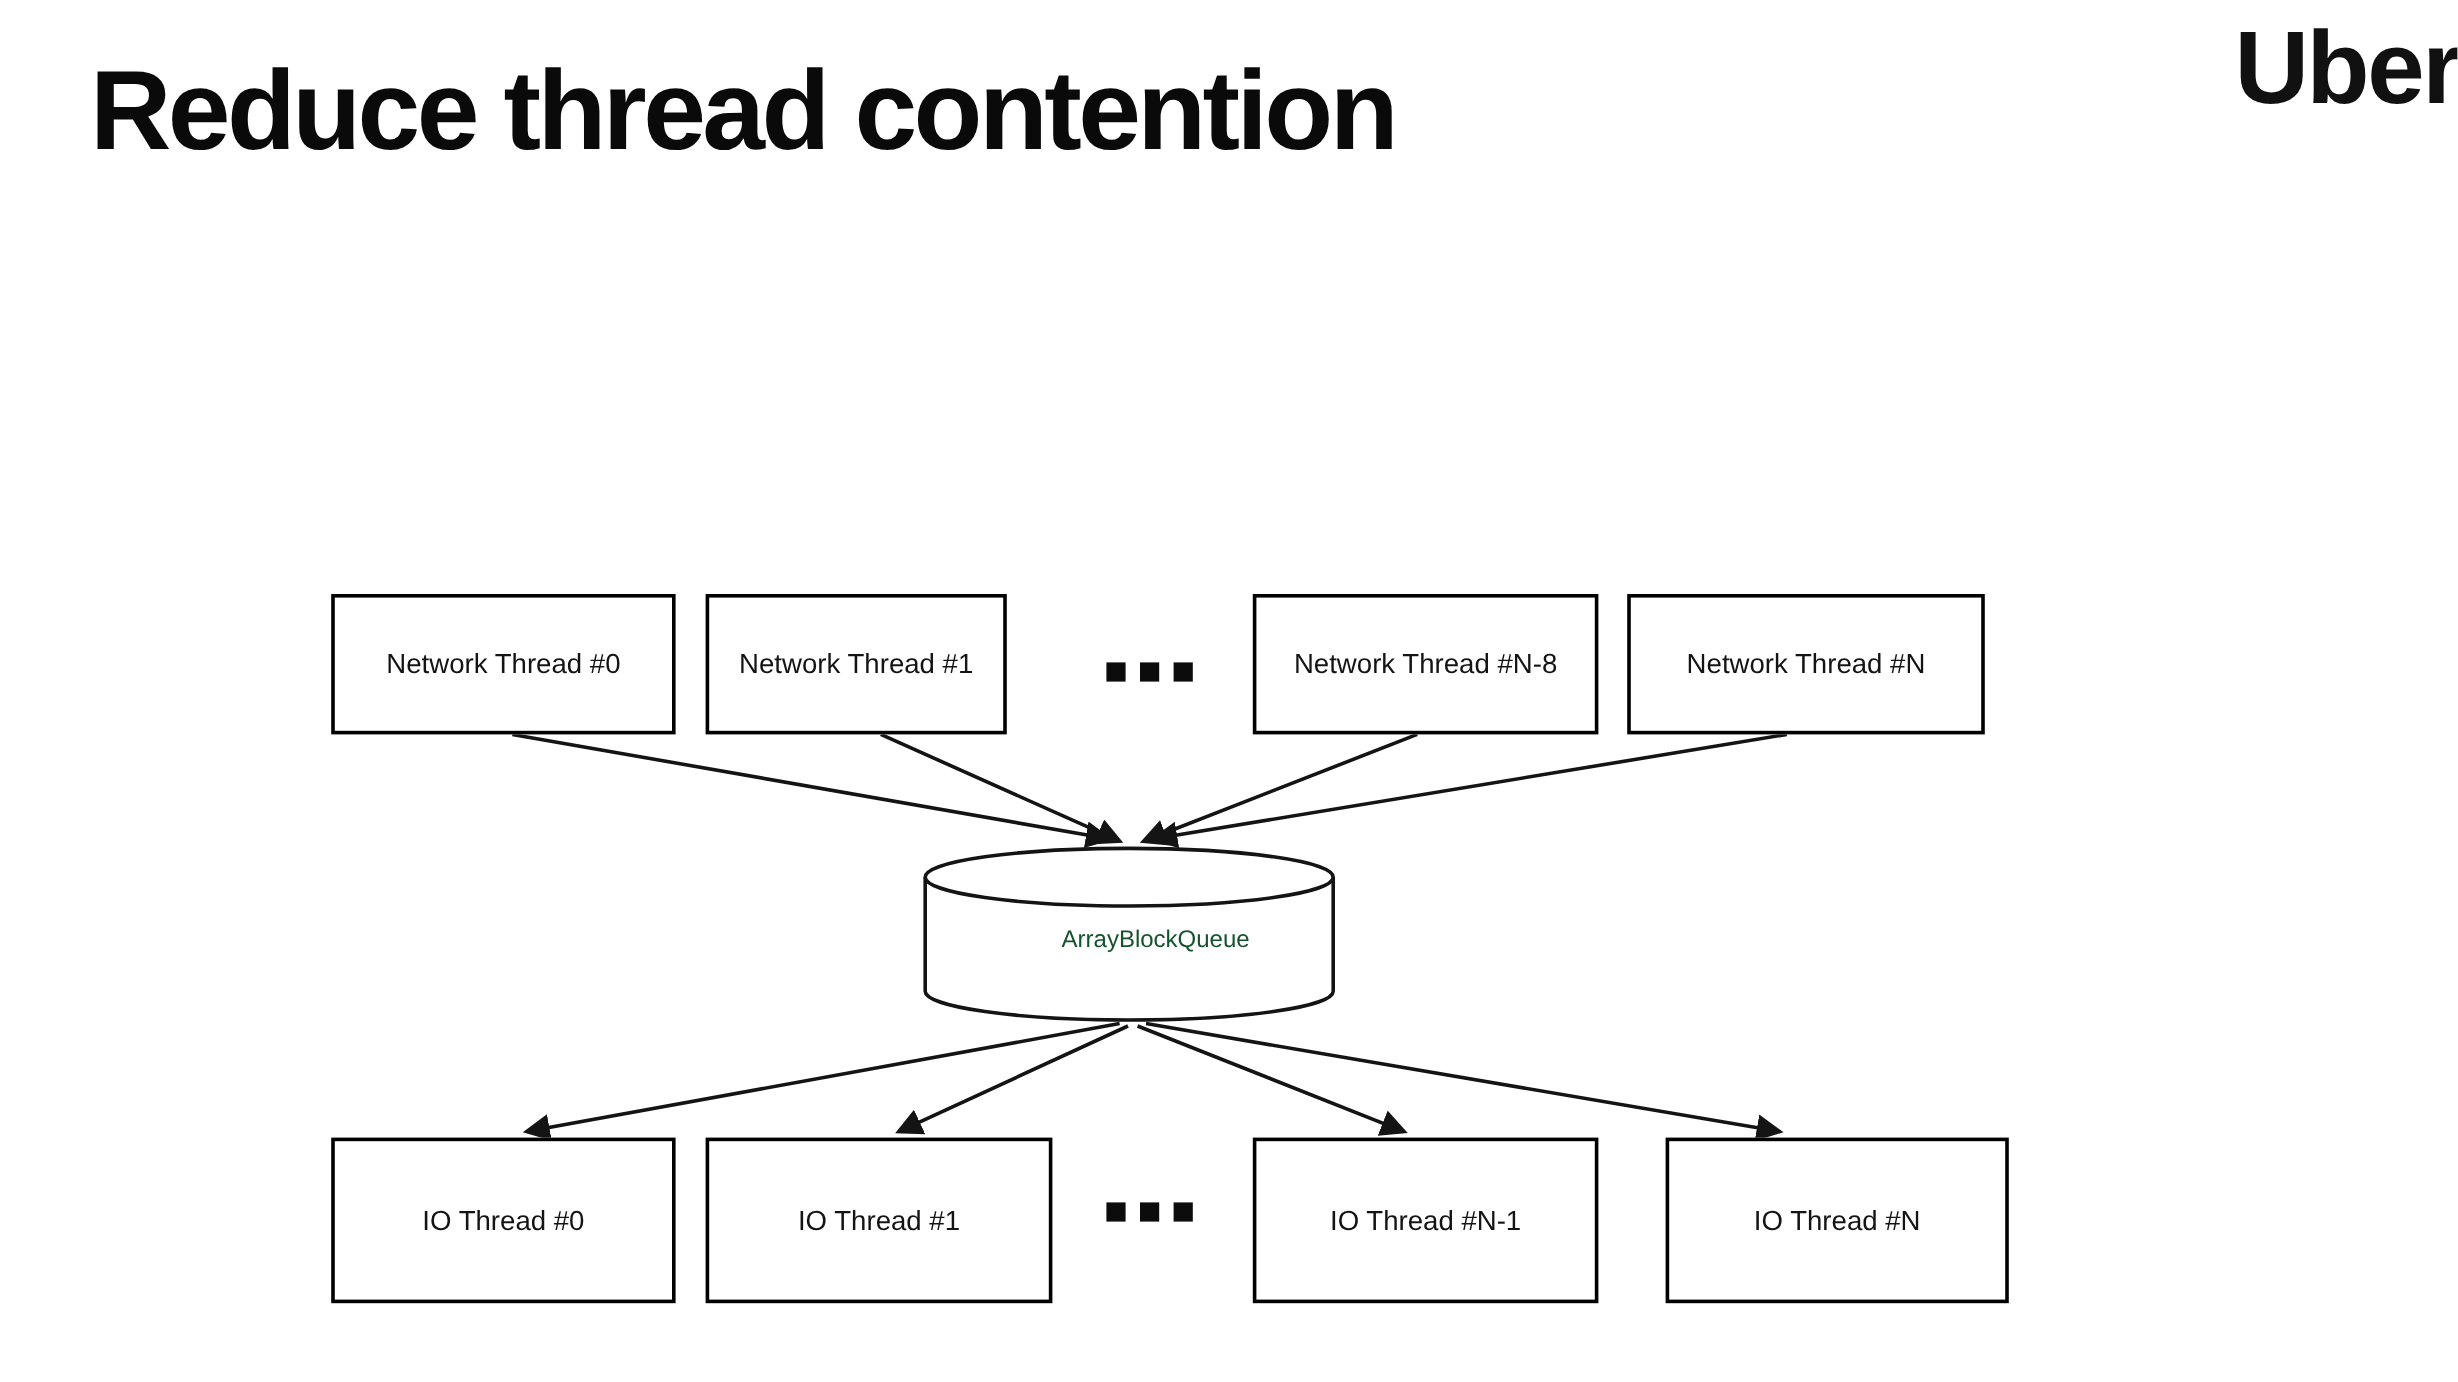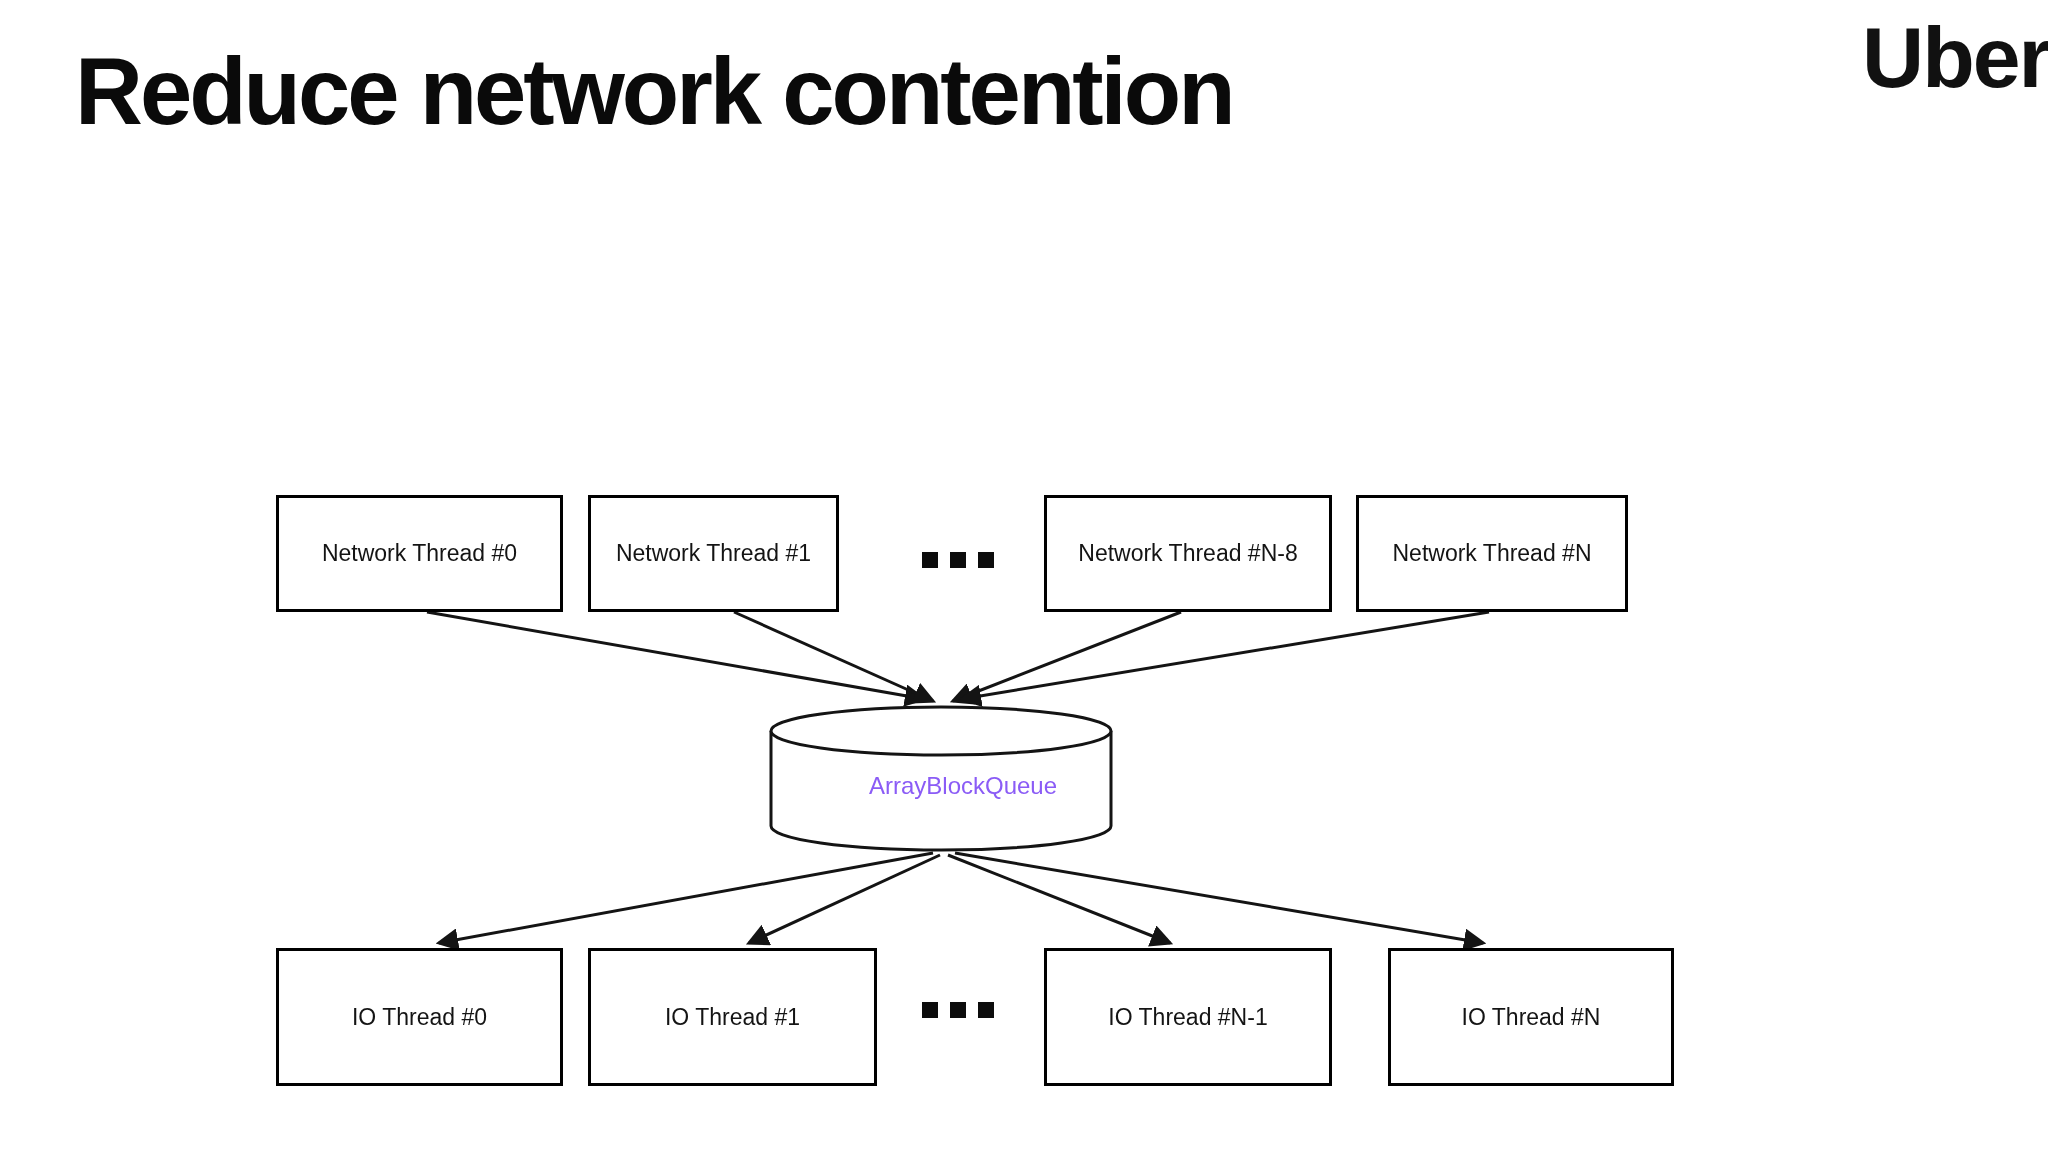--- a/index.html
+++ b/index.html
@@ -30,42 +30,42 @@
   .node{
     position:absolute;box-sizing:border-box;height:117px;width:287px;
     border:3px solid #000000;background:#fff;z-index:2;
     display:flex;align-items:center;justify-content:center;
     font-size:23px;color:#141414;white-space:nowrap;
   }
   .node.bottom{height:138px;}
   .n1{left:276px;top:495px;}
   .n2{left:588px;top:495px;width:251px;}
   .n3{left:1044px;top:495px;width:288px;}
-  .n4{left:1356px;top:495px;width:272px;}
+  .n4{left:1356px;top:495px;width:298px;}
   .i1{left:276px;top:948px;}
   .i2{left:588px;top:948px;width:289px;}
   .i3{left:1044px;top:948px;width:288px;}
   .i4{left:1388px;top:948px;width:286px;}
   .ellipsis{
     position:absolute;display:flex;gap:12px;z-index:2;
   }
   .ellipsis.top{left:922px;top:552px;}
   .ellipsis.bottom{left:922px;top:1002px;}
   .ellipsis .sq{width:16px;height:16px;background:#0c0c0c;}
   .queue-label{
     position:absolute;left:771px;top:772px;width:384px;z-index:3;
-    text-align:center;font-size:24px;color:#8b5cf6;white-space:nowrap;
+    text-align:center;font-size:20px;color:#14532d;white-space:nowrap;
   }
 </style>
 </head>
 <body>
 
 <div class="slide">
 
-  <div class="title">Reduce network contention</div>
+  <div class="title">Reduce thread contention</div>
   <div class="logo">Uber</div>
 
 
   <div class="diagram">
 
     <svg class="arrows-svg" width="2048" height="1152" viewBox="0 0 2048 1152">
       <defs>
         <marker id="arrow" viewBox="0 0 10 10" refX="8.5" refY="5" markerWidth="7.5" markerHeight="7.5" orient="auto-start-reverse">
           <path d="M0,0 L10,5 L0,10 z" fill="#141414"></path>
         </marker>

